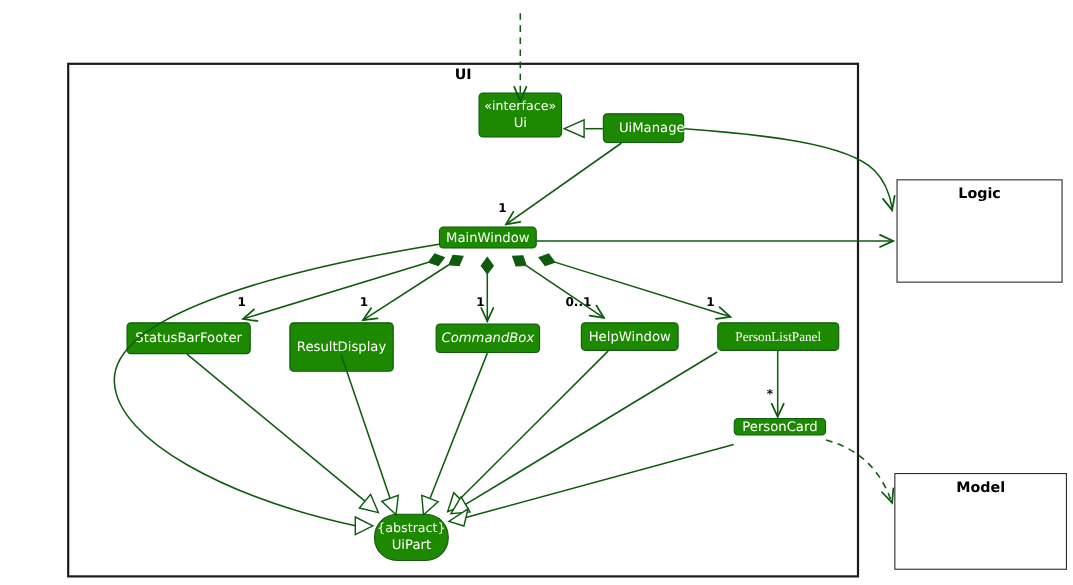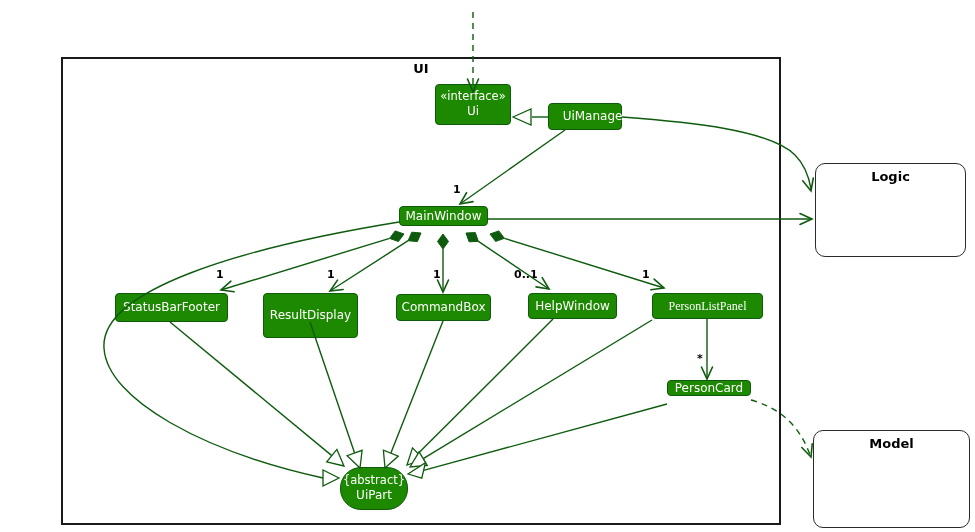--- a/index.html
+++ b/index.html
@@ -21,21 +21,21 @@
   .frame{
     position:absolute;border:2px solid var(--frame-border);
     background:transparent;box-sizing:border-box;
   }
   .frame-label{
     position:absolute;font-weight:bold;font-size:13px;color:var(--label-color);
     text-align:center;
   }
   .ext-box{
     position:absolute;background:#fff;border:1.5px solid var(--ext-border);
-    border-radius:10px;box-sizing:border-box;
+    border-radius:0;box-sizing:border-box;
   }
   .ext-title{
     position:absolute;width:100%;text-align:center;top:5px;
     font-weight:bold;font-size:13px;color:var(--label-color);
   }
   .node{
     position:absolute;background:var(--node-fill);
     border:1px solid var(--node-border);border-radius:4px;
     color:var(--node-text);font-size:12px;line-height:1.2;
     display:flex;flex-direction:column;align-items:center;justify-content:center;
@@ -57,41 +57,41 @@
 <body>
 
 <div id="canvas">
 
   <div class="frame" style="left:61px;top:57px;width:720px;height:468px;"></div>
   <div class="frame-label" style="left:61px;top:61px;width:720px;">UI</div>
 
   <div class="ext-box" style="left:815px;top:163px;width:151px;height:94px;">
     <div class="ext-title">Logic</div>
   </div>
-  <div class="ext-box" style="left:813px;top:430px;width:157px;height:98px;">
+  <div class="ext-box" style="left:813px;top:430px;width:157px;height:88px;">
     <div class="ext-title">Model</div>
   </div>
 
   <div class="node" style="left:435px;top:84px;width:76px;height:41px;">
     <span class="stereo">«interface»</span>
     <span>Ui</span>
   </div>
   <div class="node" style="left:548px;top:103px;width:74px;height:27px;padding-left:20px;">
     <span>UiManager</span>
   </div>
   <div class="node" style="left:399px;top:206px;width:89px;height:20px;">
     <span>MainWindow</span>
   </div>
   <div class="node" style="left:115px;top:293px;width:113px;height:29px;">
     <span>StatusBarFooter</span>
   </div>
   <div class="node" style="left:263px;top:293px;width:95px;height:45px;">
     <span>ResultDisplay</span>
   </div>
-  <div class="node" style="left:396px;top:294px;width:95px;height:27px;">
+  <div class="node" style="left:396px;top:294px;width:95px;height:27px;font-style:italic;">
     <span>CommandBox</span>
   </div>
   <div class="node" style="left:528px;top:293px;width:89px;height:26px;">
     <span>HelpWindow</span>
   </div>
   <div class="node" style="left:652px;top:293px;width:111px;height:26px;font-family:Liberation Serif, serif;">
     <span>PersonListPanel</span>
   </div>
   <div class="node" style="left:667px;top:380px;width:84px;height:16px;">
     <span>PersonCard</span>

